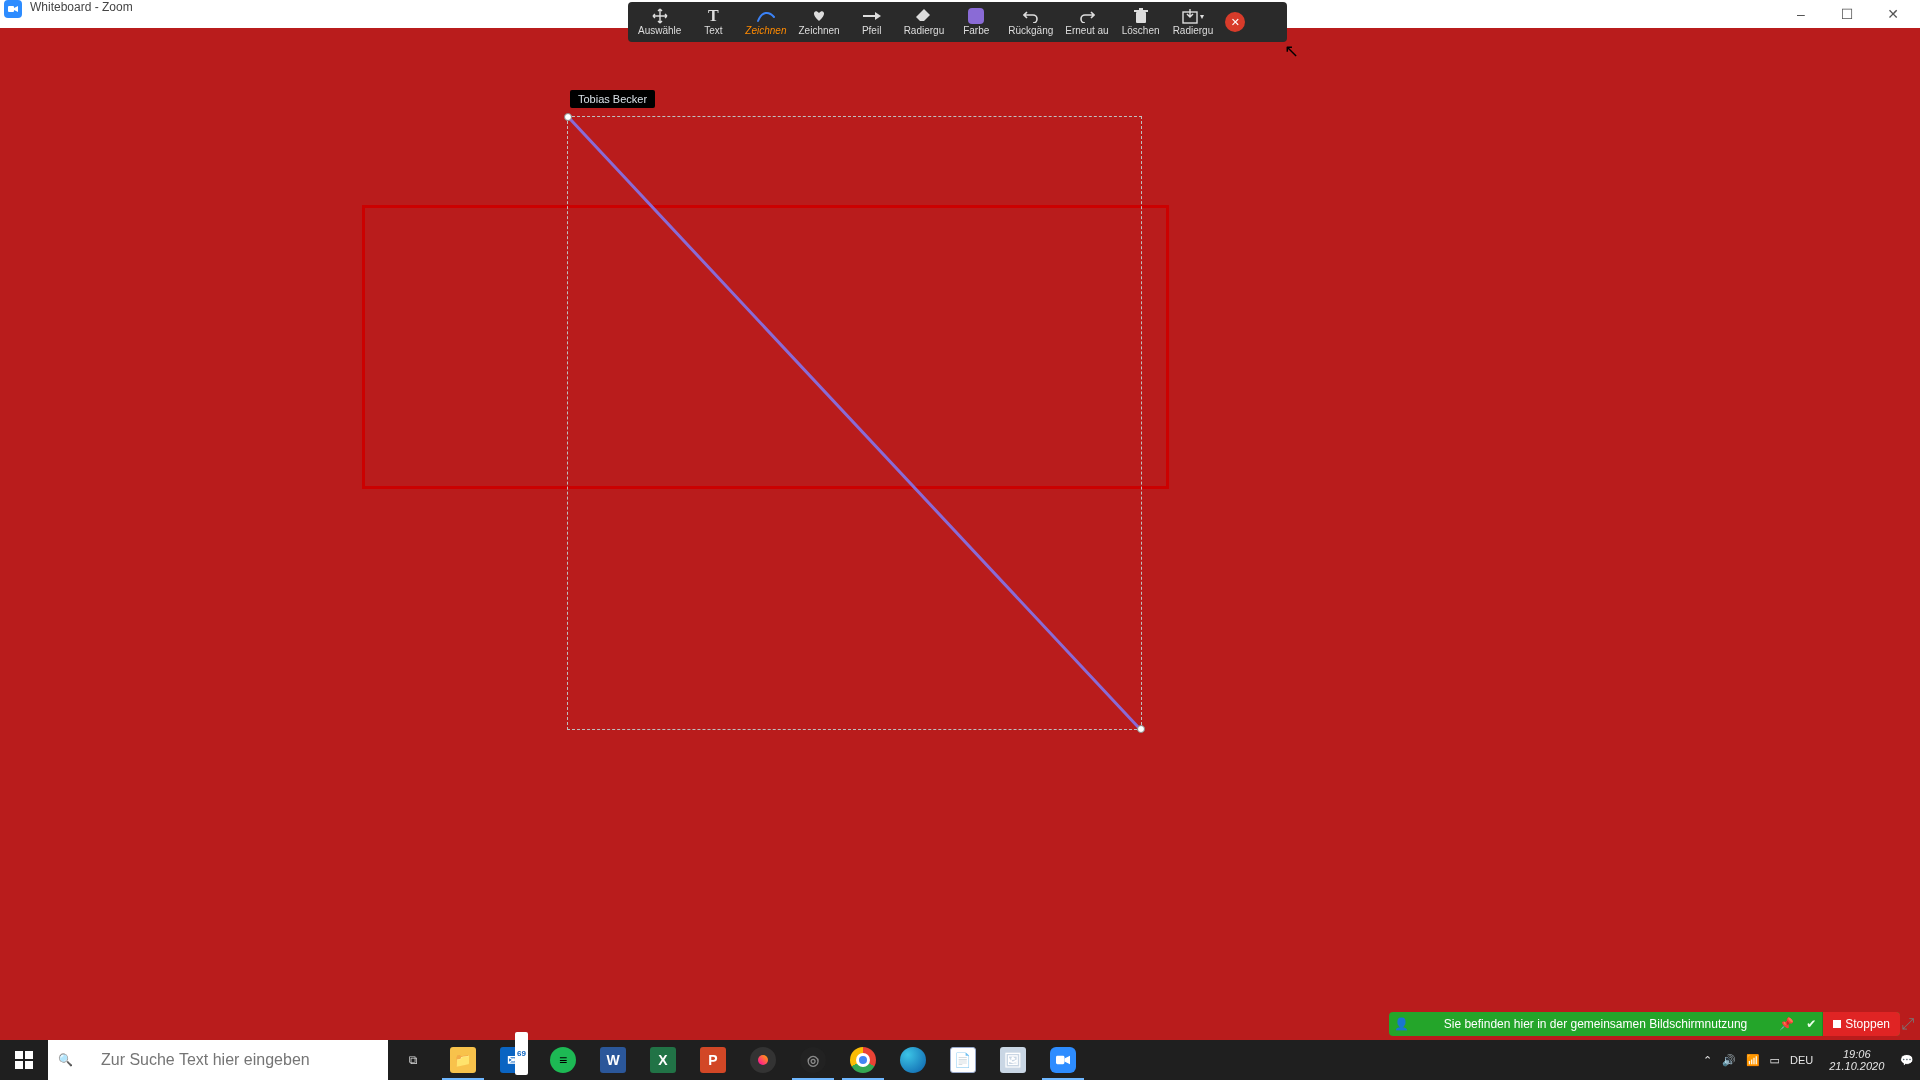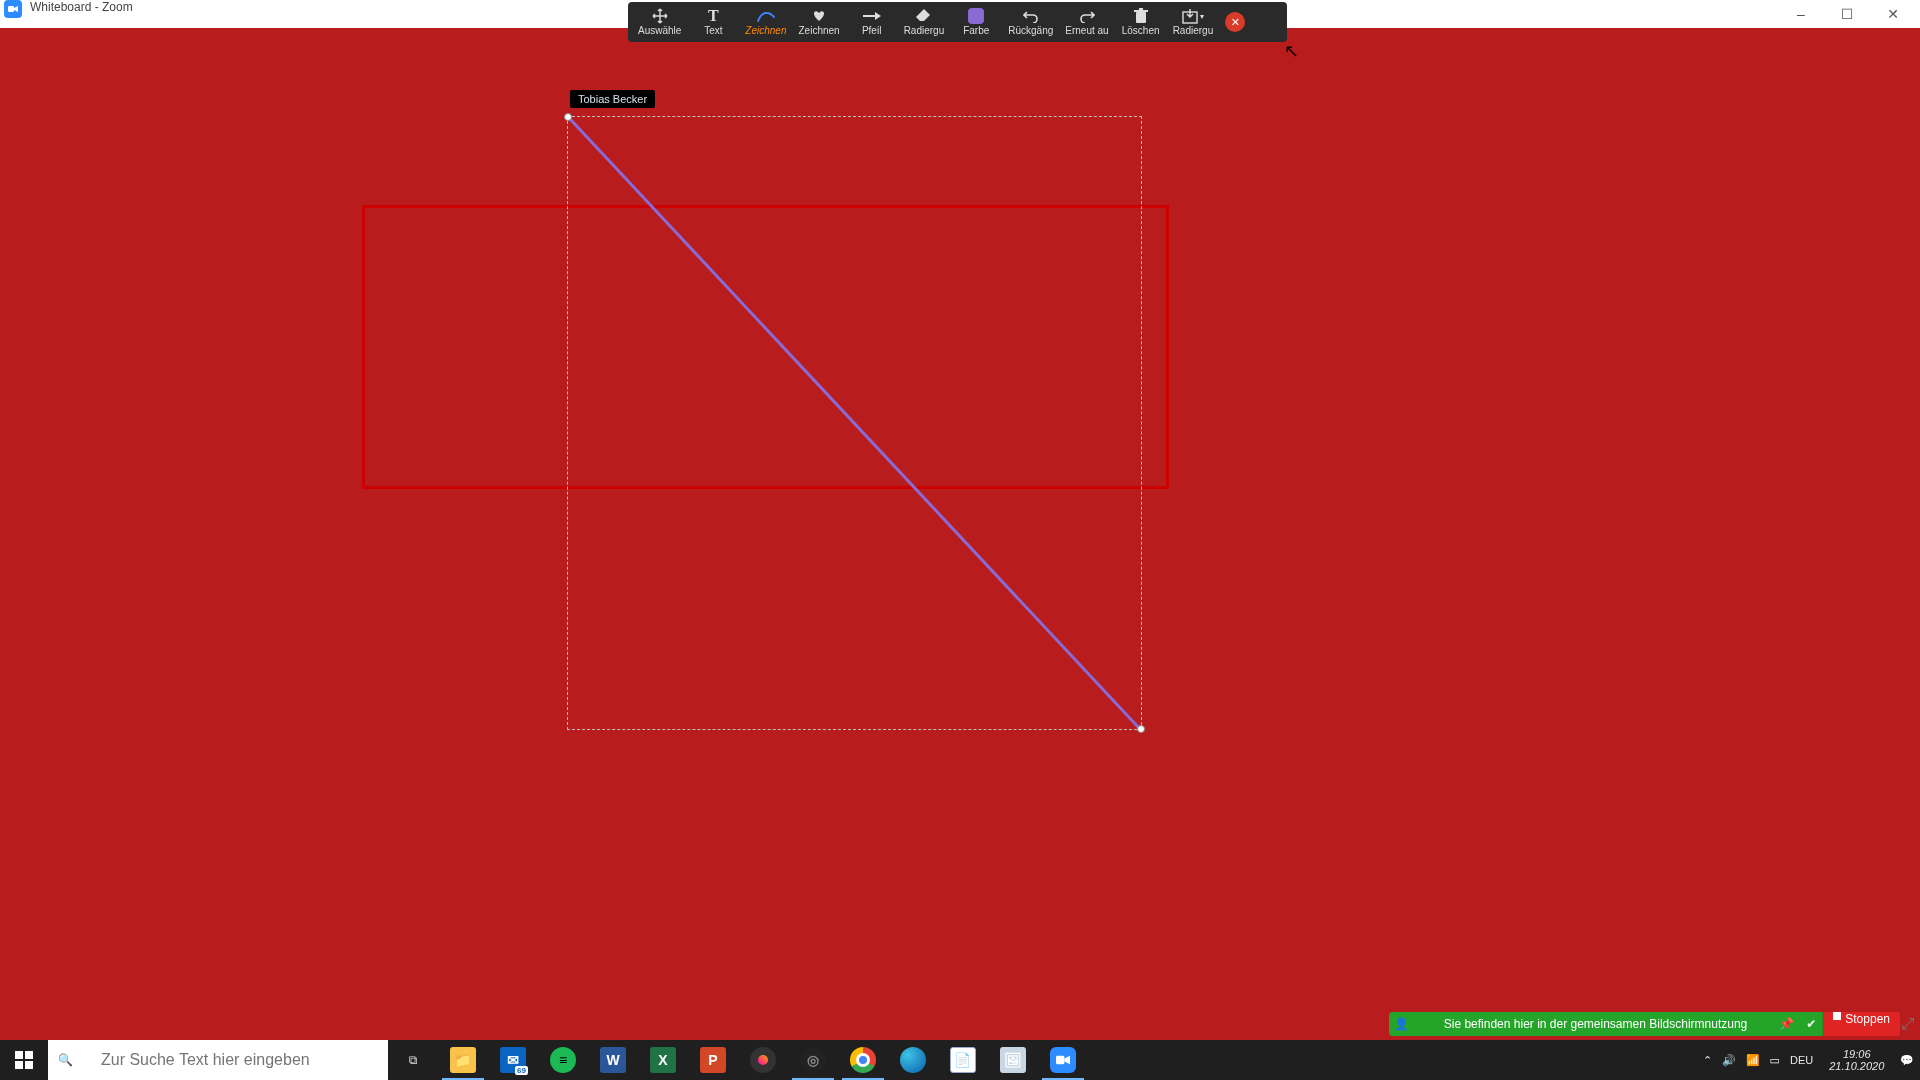--- a/index.html
+++ b/index.html
@@ -29,21 +29,21 @@
 .handle { position: absolute; width: 8px; height: 8px; border: 1px solid #888; background: #fff; border-radius: 50%; }
 .handle.tl { left: -4px; top: -4px; }
 .handle.br { right: -4px; bottom: -4px; }
 .red-rect { position: absolute; top: 177px; left: 362px; width: 807px; height: 284px; border: 3px solid #cc0000; }
 .line { position: absolute; }
 
 
 .sharebar { position: absolute; bottom: 44px; right: 20px; height: 24px; background: #24a52a; color: #fff; font-size: 12px; display: flex; align-items: center; border-radius: 4px; overflow: hidden; }
 .sharebar .shtxt { padding: 0 26px 0 28px; }
 .sharebar .shicon { padding: 0 6px; color: #eaffea; display: flex; align-items: center; }
-.sharebar .stop { background: #e02424; padding: 0 10px; height: 100%; display: flex; gap: 4px; border-left: 1px solid #1e8a22; }
+.sharebar .stop { background: #e02424; padding: 0 10px; height: 100%; display: flex; align-items: center; gap: 4px; border-left: 1px solid #1e8a22; }
 .sharebar .stop .sq { width: 8px; height: 8px; background: #fff; }
 .pillbtn { position: absolute; bottom: 44px; right: 4px; width: 16px; height: 24px; display: flex; align-items: center; justify-content: center; color: #777; }
 
 
 .taskbar { position: absolute; bottom: 0; left: 0; right: 0; height: 40px; background: #1f1f1f; display: flex; align-items: stretch; color: #fff; font-size: 12px; }
 .startbtn { width: 48px; display: flex; align-items: center; justify-content: center; background: #1f1f1f; }
 .startbtn .winlogo { width: 18px; height: 18px; display: grid; grid-template-columns: 1fr 1fr; grid-template-rows: 1fr 1fr; gap: 2px; }
 .startbtn .winlogo span { background: #fff; }
 .searchbox { width: 340px; background: #fff; display: flex; align-items: center; color: #555; padding: 0 10px; gap: 10px; }
 .searchbox input { border: none; outline: none; flex: 1; font-size: 16px; color: #404040; background: transparent; margin-left: 18px; }
@@ -208,21 +208,21 @@
   </div>
   <div class="taskbtn">
       <span style="color:#ddd;">⧉</span>
     </div>
   <div class="taskbtn active">
       <div class="square" style="background:#f8c24b;">📁</div>
     </div>
   <div class="taskbtn">
     <div class="square" style="background:#0a64c2;color:#fff;position:relative;">
       ✉
-      <span style="position:absolute;bottom:-2px;right:-2px;background:#fff;color:#0a64c2;font-size:8px;padding:0 2px;border-radius:2px;">69</span>
+      <span style="position:absolute;bottom:-2px;right:-2px;background:#fff;color:#0a64c2;font-size:8px;padding:17px 2px;border-radius:2px;">69</span>
     </div>
   </div>
   <div class="taskbtn">
       <div class="square" style="background:#1db954;border-radius:50%;color:#000;">≡</div>
     </div>
   <div class="taskbtn">
       <div class="square" style="background:#2b579a;color:#fff;">W</div>
     </div>
   <div class="taskbtn">
       <div class="square" style="background:#217346;color:#fff;">X</div>

